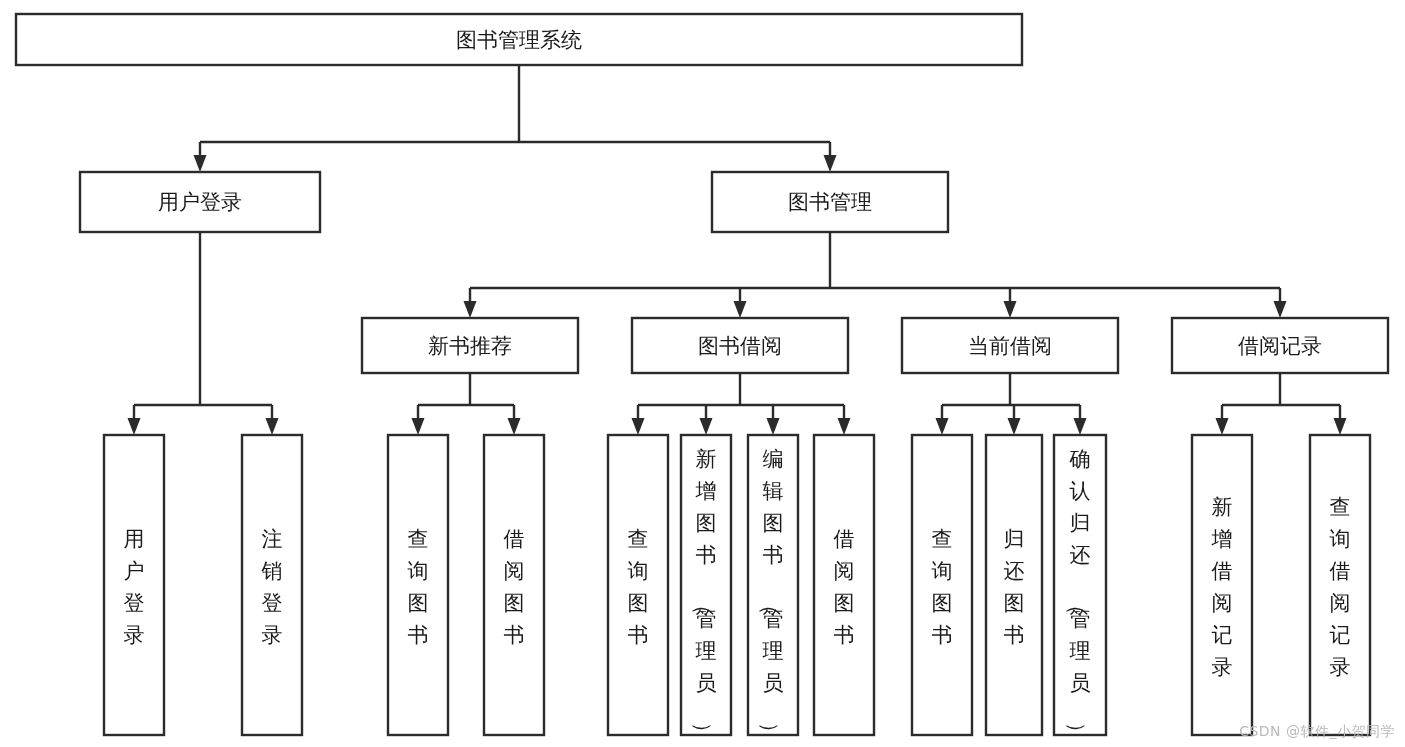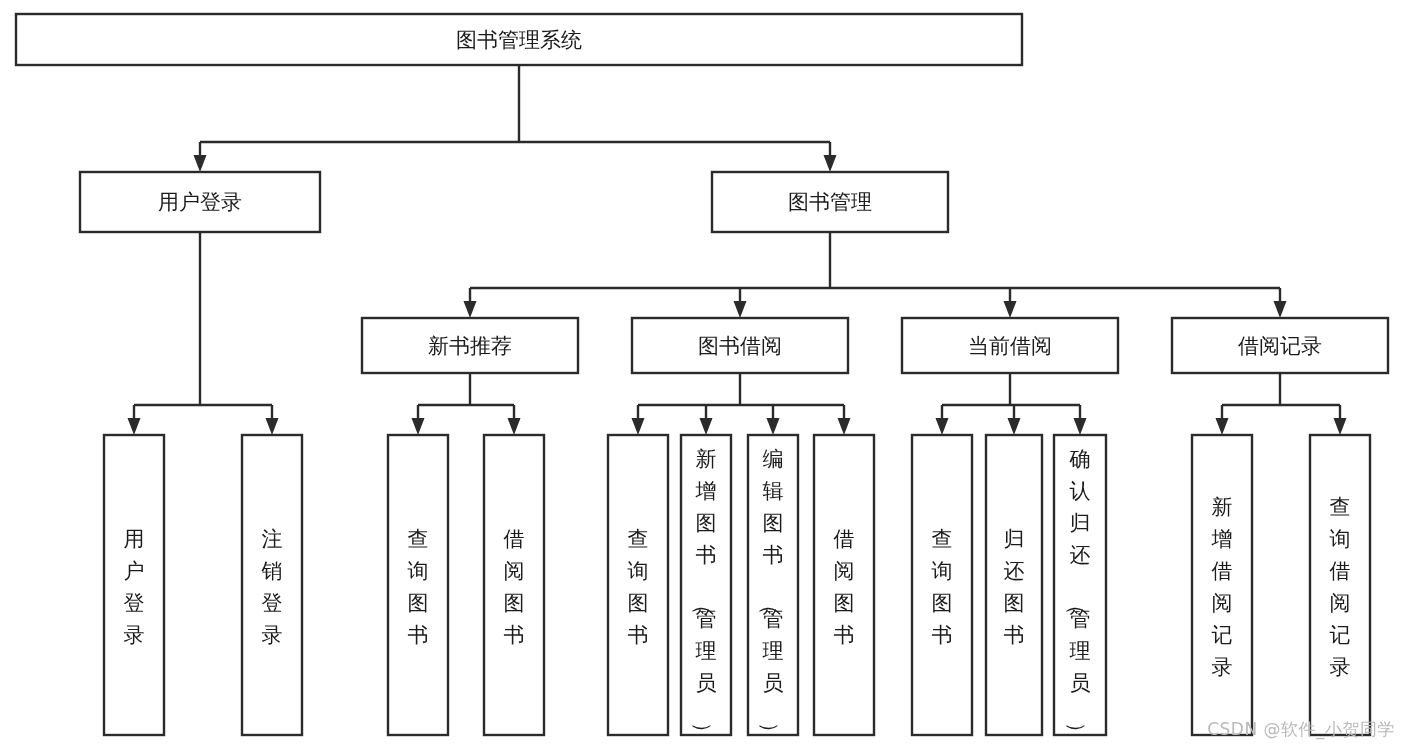--- a/index.html
+++ b/index.html
@@ -54,21 +54,21 @@
     fill: #1b1b1b;
     font-family: "DejaVu Sans", "Liberation Sans", sans-serif;
     font-size: 21px;
     text-anchor: middle;
   }
   .watermark {
     position: absolute;
     right: 10px;
     bottom: 6px;
     font-family: "DejaVu Sans", "Liberation Sans", sans-serif;
-    font-size: 17px;
+    font-size: 14px;
     color: #b9b9b9;
     letter-spacing: 0.5px;
     white-space: nowrap;
     pointer-events: none;
   }
 </style>
 </head>
 <body>
 
 <div id="diagram-root">

